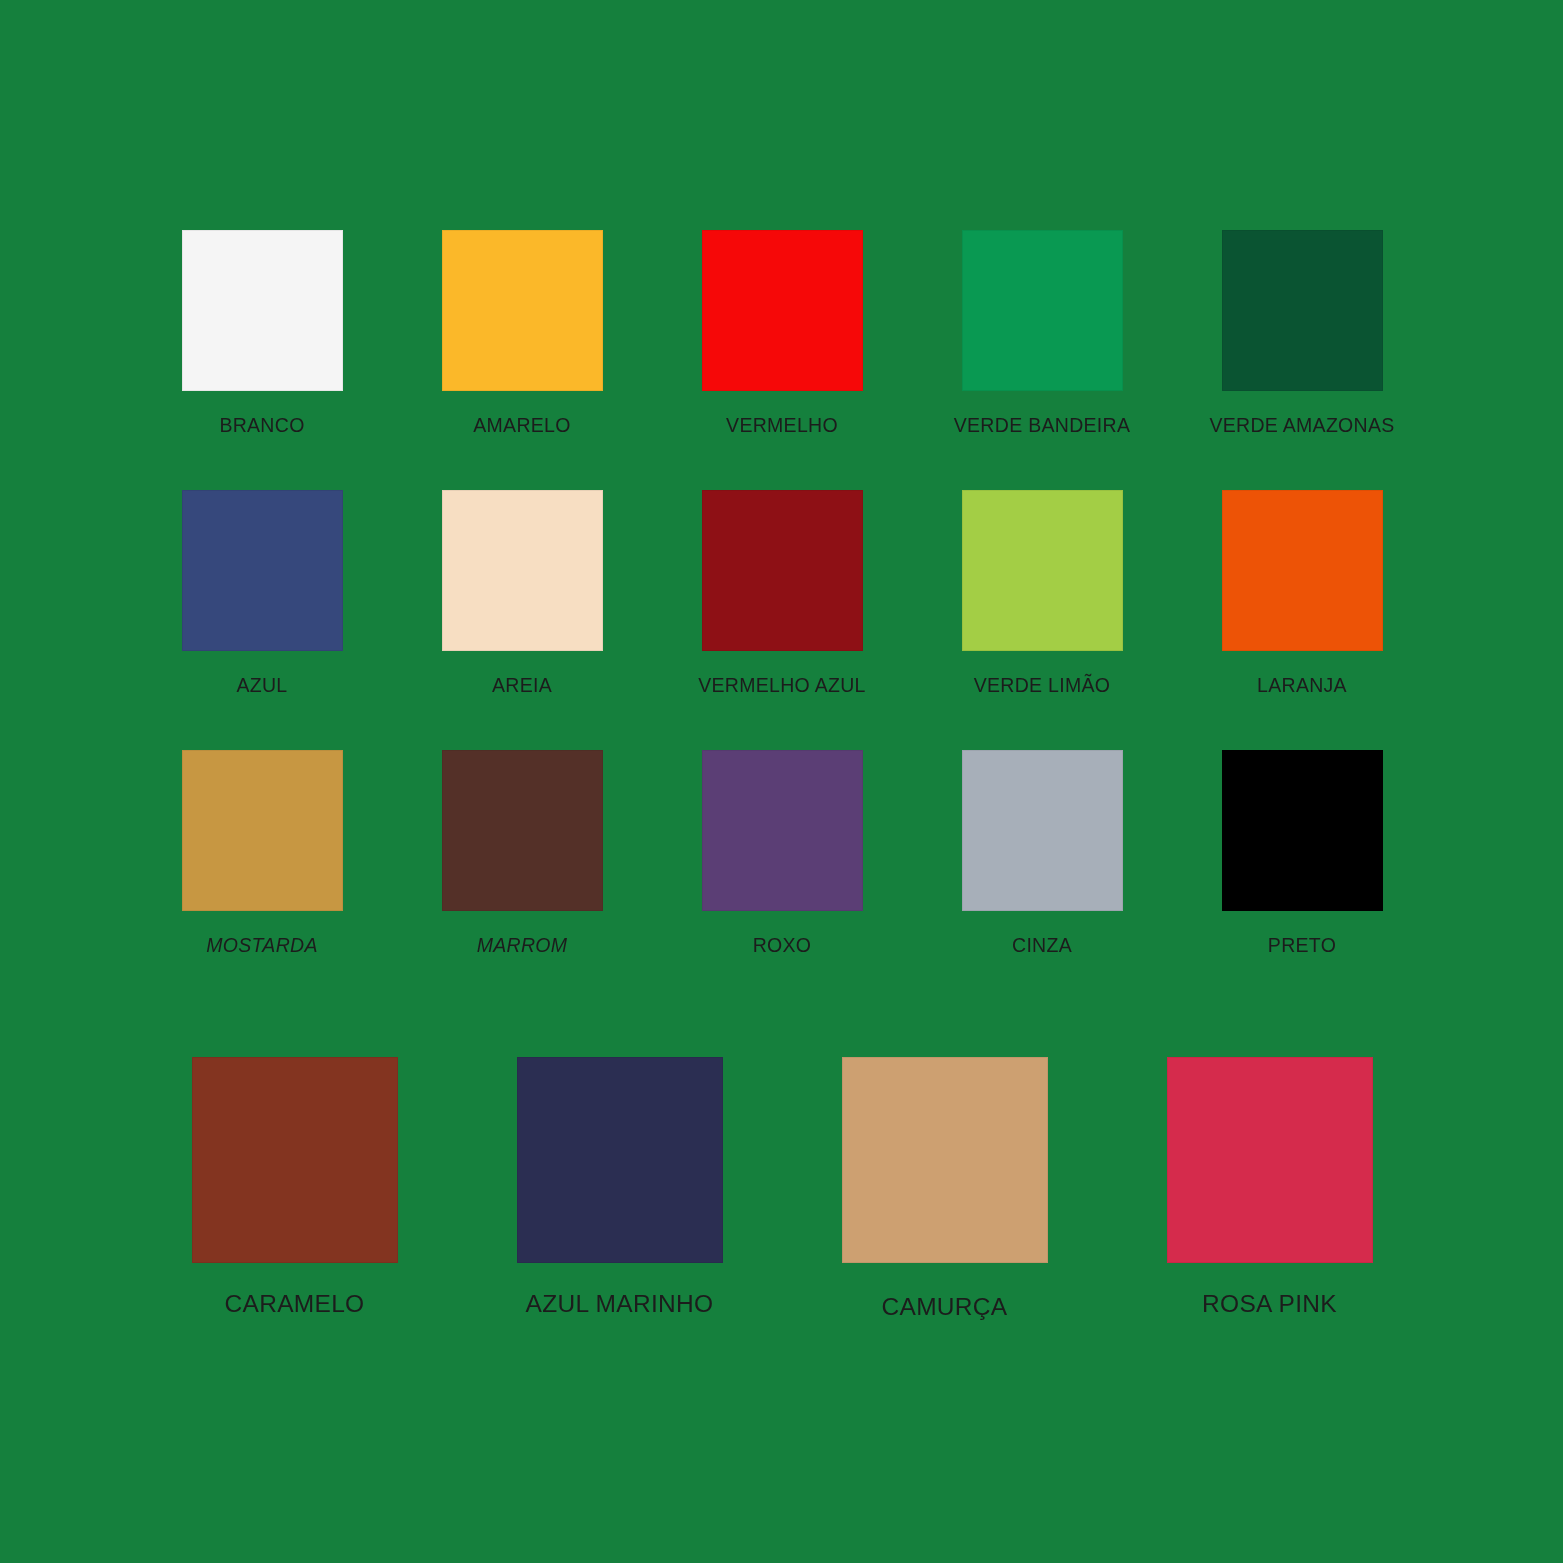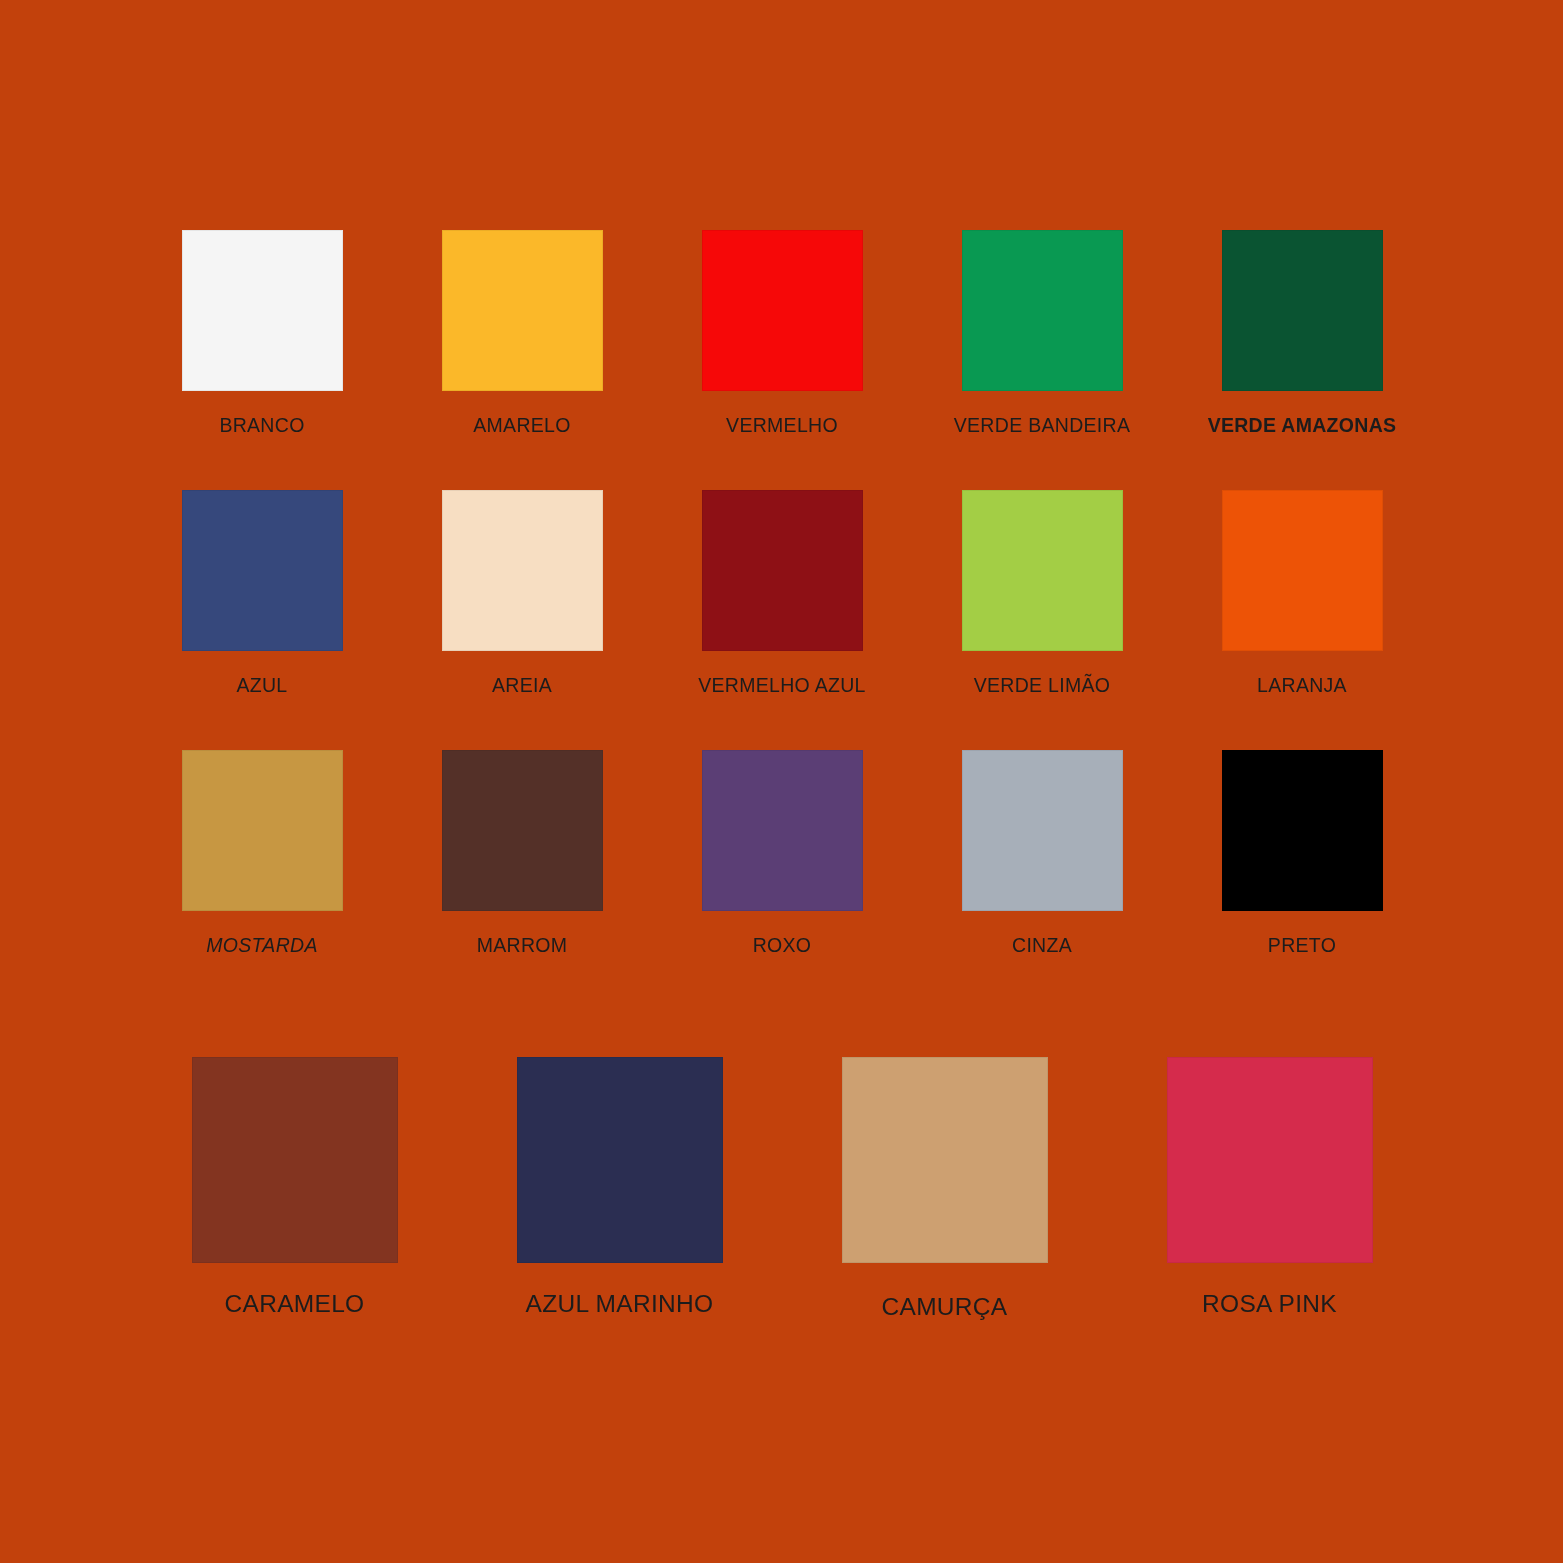--- a/index.html
+++ b/index.html
@@ -89,42 +89,42 @@
     color: #1c1c1c;
   }
 
   .chip-bordered {
     box-shadow: inset 0 0 0 1px rgba(0,0,0,0.06);
   }
 </style>
 </head>
 <body style="background: rgb(255, 255, 255);">
 
-<div class="palette-page" style="background: #c2410c;">
+<div class="palette-page" style="background: #15803d;">
   <div class="palette-board" id="board">
       <div class="swatch-row row-standard">
         <div class="swatch-cell">
           <div class="swatch-chip chip-bordered" style="background-color: rgb(245, 245, 245);"></div>
           <div class="swatch-label" style="color: rgb(28, 28, 28);">BRANCO</div>
         </div>
         <div class="swatch-cell">
           <div class="swatch-chip chip-bordered" style="background-color: rgb(251, 184, 41);"></div>
           <div class="swatch-label" style="color: rgb(28, 28, 28);">AMARELO</div>
         </div>
         <div class="swatch-cell">
           <div class="swatch-chip chip-bordered" style="background-color: rgb(246, 8, 8);"></div>
           <div class="swatch-label" style="color: rgb(28, 28, 28);">VERMELHO</div>
         </div>
         <div class="swatch-cell">
           <div class="swatch-chip chip-bordered" style="background-color: rgb(9, 153, 82);"></div>
           <div class="swatch-label" style="color: rgb(28, 28, 28);">VERDE BANDEIRA</div>
         </div>
         <div class="swatch-cell">
           <div class="swatch-chip chip-bordered" style="background-color: rgb(10, 84, 50);"></div>
-          <div class="swatch-label" style="color: rgb(28, 28, 28); font-weight: bold;">VERDE AMAZONAS</div>
+          <div class="swatch-label" style="color: rgb(28, 28, 28);">VERDE AMAZONAS</div>
         </div>
       </div>
       <div class="swatch-row row-standard">
         <div class="swatch-cell">
           <div class="swatch-chip chip-bordered" style="background-color: rgb(54, 72, 124);"></div>
           <div class="swatch-label" style="color: rgb(28, 28, 28);">AZUL</div>
         </div>
         <div class="swatch-cell">
           <div class="swatch-chip chip-bordered" style="background-color: rgb(247, 222, 194);"></div>
           <div class="swatch-label" style="color: rgb(28, 28, 28);">AREIA</div>
@@ -142,21 +142,21 @@
           <div class="swatch-label" style="color: rgb(28, 28, 28);">LARANJA</div>
         </div>
       </div>
       <div class="swatch-row row-standard">
         <div class="swatch-cell">
           <div class="swatch-chip chip-bordered" style="background-color: rgb(199, 151, 66);"></div>
           <div class="swatch-label" style="color: rgb(28, 28, 28); font-style: italic;">MOSTARDA</div>
         </div>
         <div class="swatch-cell">
           <div class="swatch-chip chip-bordered" style="background-color: rgb(84, 48, 40);"></div>
-          <div class="swatch-label" style="color: rgb(28, 28, 28);">MARROM</div>
+          <div class="swatch-label" style="color: rgb(28, 28, 28); font-style: italic;">MARROM</div>
         </div>
         <div class="swatch-cell">
           <div class="swatch-chip chip-bordered" style="background-color: rgb(91, 62, 117);"></div>
           <div class="swatch-label" style="color: rgb(28, 28, 28);">ROXO</div>
         </div>
         <div class="swatch-cell">
           <div class="swatch-chip chip-bordered" style="background-color: rgb(167, 175, 185);"></div>
           <div class="swatch-label" style="color: rgb(28, 28, 28);">CINZA</div>
         </div>
         <div class="swatch-cell">

